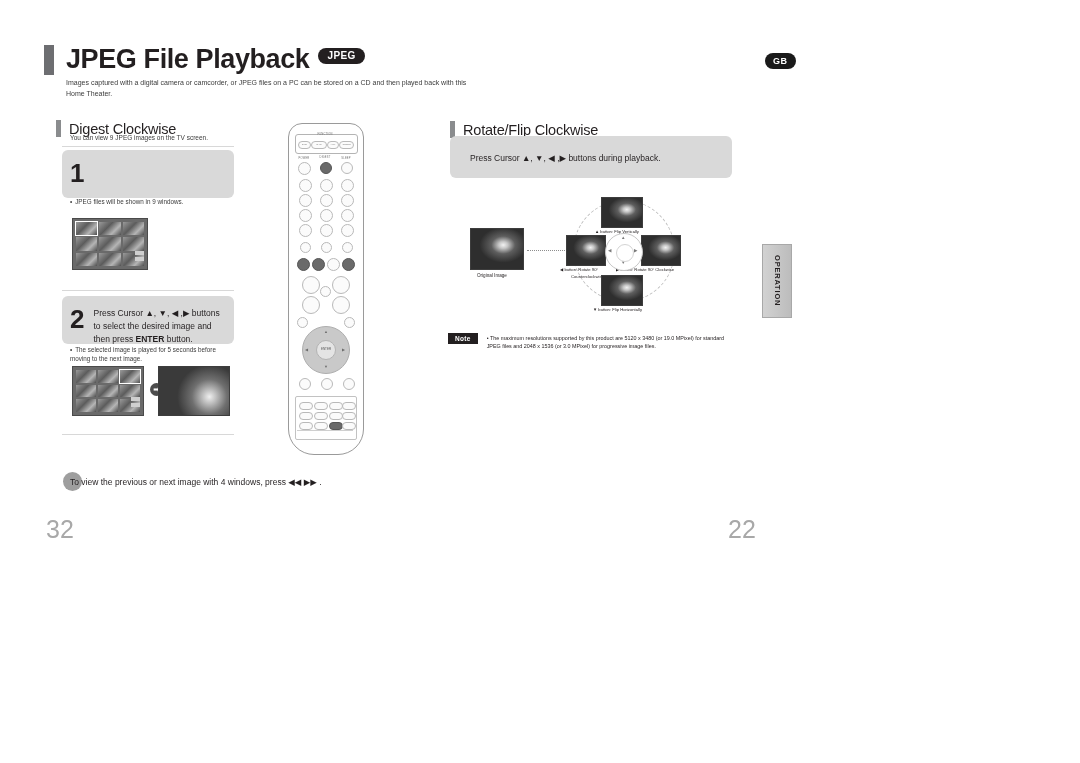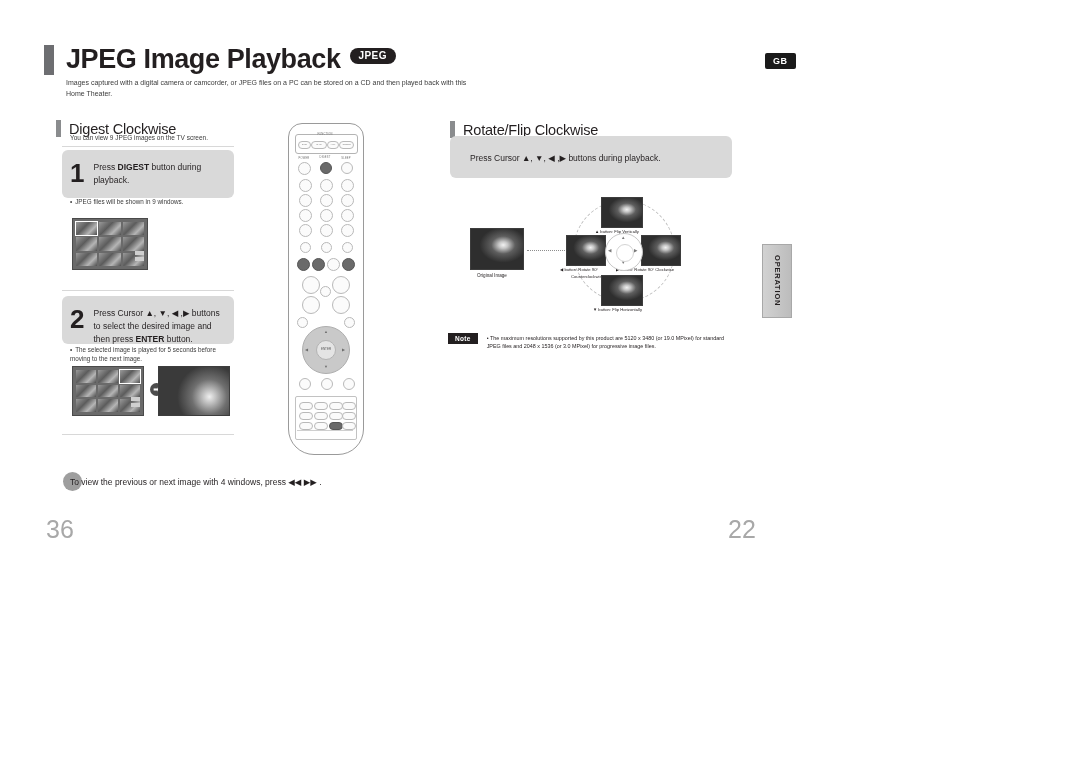--- a/index.html
+++ b/index.html
@@ -15,21 +15,21 @@
   .title-bar{width:10px;height:30px;background:#6d6e71;margin-right:12px;}
   .title-text{font-size:27px;font-weight:bold;letter-spacing:-0.4px;color:#231f20;}
   .jpeg-badge{
     margin-left:9px;background:#231f20;color:#ffffff;border-radius:11px;
     padding:2px 9px 3px;font-size:10px;font-weight:bold;letter-spacing:.4px;
     display:inline-block;position:relative;top:-4px;
   }
   .intro{position:absolute;left:66px;top:78px;width:420px;font-size:7px;line-height:1.55;color:#3b3b3b;}
   .gb-badge{
     position:absolute;left:765px;top:53px;background:#1a1a1a;color:#ffffff;
-    font-size:9px;font-weight:bold;padding:3px 8px;border-radius:2px;letter-spacing:.5px;
+    font-size:9px;font-weight:bold;padding:3px 8px;border-radius:8px;letter-spacing:.5px;
   }
 
   
   .sec-head{position:absolute;display:flex;align-items:center;}
   .sec-bar{width:5px;height:17px;background:#8a8c8e;margin-right:8px;}
   .sec-title{font-size:14.5px;color:#231f20;letter-spacing:-0.2px;}
   .sec-sub{position:absolute;font-size:6.5px;color:#3b3b3b;}
 
   
   .step-box{
@@ -118,37 +118,36 @@
   
   .hline{position:absolute;height:1px;background:#d8d8d8;}
 </style>
 </head>
 <body>
 
 <div class="page">
 
   <div class="title-row">
     <div class="title-bar"></div>
-    <div class="title-text">JPEG Image Playback</div>
+    <div class="title-text">JPEG File Playback</div>
     <div class="jpeg-badge">JPEG</div>
   </div>
   <div class="intro">Images captured with a digital camera or camcorder, or JPEG files on a PC can be stored on a CD and then played back with this Home Theater.</div>
   <div class="gb-badge">GB</div>
 
   <div class="sec-head" style="left:56px;top:120px;">
     <div class="sec-bar"></div>
     <div class="sec-title">Digest Clockwise</div>
   </div>
   <div class="sec-sub" style="left:70px;top:134px;">You can view 9 JPEG images on the TV screen.</div>
 
   <div class="hline" style="left:62px;top:146px;width:172px;"></div>
 
   <div class="step-box" style="left:62px;top:150px;width:172px;height:48px;">
     <div class="step-num">1</div>
-    <div class="step-txt"><span>Press </span><b>DIGEST</b><span> button during playback.</span></div>
   </div>
   <div class="bullet" style="left:70px;top:197px;width:165px;"><span class="dot">•</span><span>JPEG files will be shown in 9 windows.</span></div>
 
   <div class="tv" style="left:72px;top:218px;width:76px;height:52px;">
     <div class="tv-grid">
       <div class="thumb sel"></div>
       <div class="thumb"></div>
       <div class="thumb"></div>
       <div class="thumb"></div>
       <div class="thumb"></div>
@@ -311,16 +310,16 @@
 
   <div class="note-wrap">
     <div class="note-tag">Note</div>
     <div class="note-txt" style="width:250px;">• The maximum resolutions supported by this product are 5120 x 3480 (or 19.0 MPixel) for standard JPEG files and 2048 x 1536 (or 3.0 MPixel) for progressive image files.</div>
   </div>
 
   <div class="op-tab">
     <div class="op-txt">OPERATION</div>
   </div>
 
-  <div class="pgnum" style="left:46px;top:515px;">36</div>
+  <div class="pgnum" style="left:46px;top:515px;">32</div>
   <div class="pgnum" style="left:728px;top:515px;">22</div>
 
 </div>
 
 </body></html>

